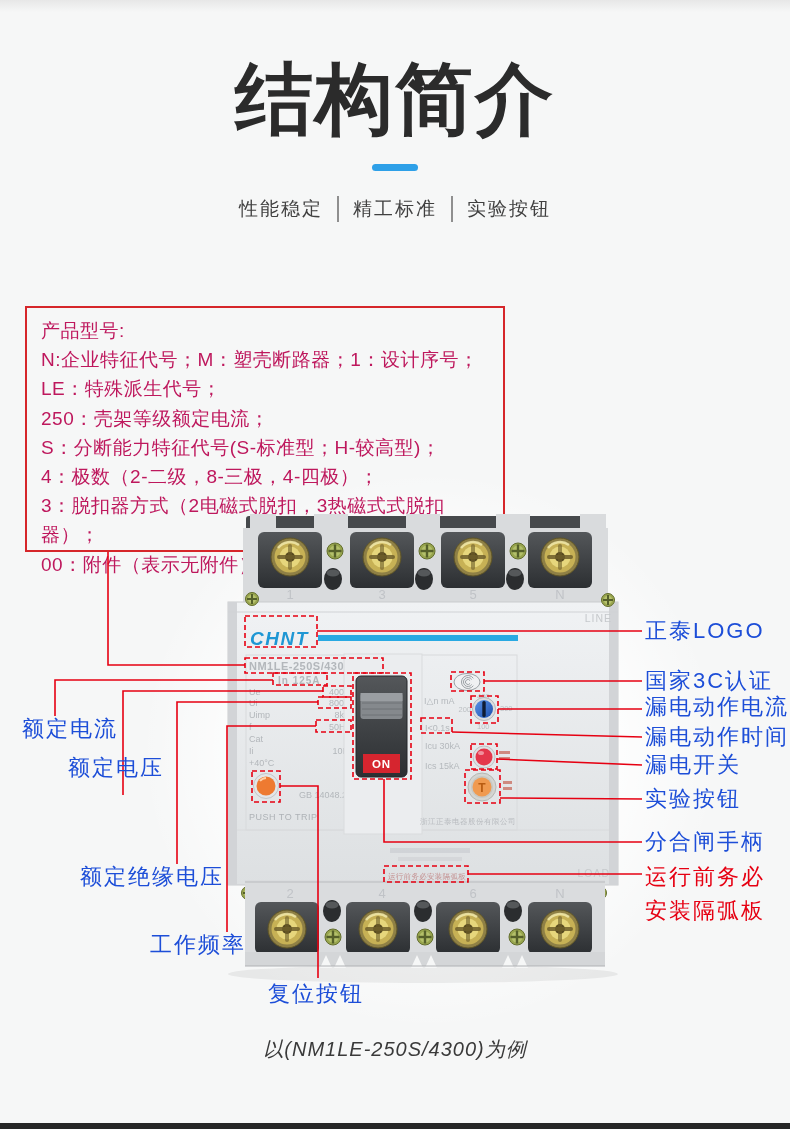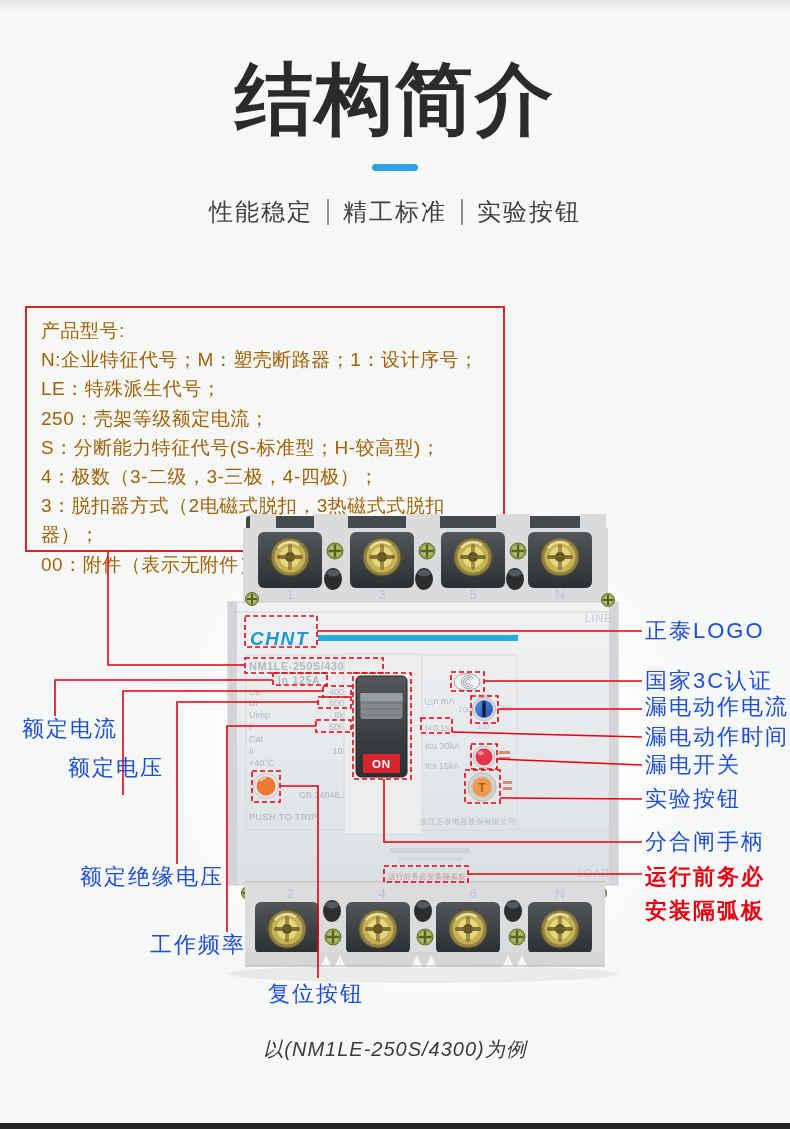--- a/index.html
+++ b/index.html
@@ -8,29 +8,29 @@
   .topstrip{position:absolute;left:0;top:0;width:100%;height:12px;
             background:linear-gradient(#e7e7e7,#f6f7f7);}
   .bottombar{position:absolute;left:0;bottom:0;width:100%;height:6px;background:#262626;}
   .glow{position:absolute;left:140px;top:470px;width:580px;height:560px;
         background:radial-gradient(closest-side,#ffffff 55%,rgba(255,255,255,0));}
   .title{position:absolute;left:0;top:48px;width:100%;text-align:center;
          font-size:78px;font-weight:800;color:#2b2b2b;letter-spacing:2px;}
   .divider{position:absolute;left:372px;top:164px;width:46px;height:7px;
            border-radius:3.5px;background:#2ea0e8;}
   .subtitle{position:absolute;left:0;top:196px;width:100%;display:flex;
-            justify-content:center;align-items:center;font-size:24px;color:#404040;
+            justify-content:center;align-items:center;font-size:19px;color:#404040;
             font-weight:500;letter-spacing:2px;}
   .subtitle .sep{width:2px;height:26px;background:#8f8f8f;margin:0 14px;}
   .modelbox{position:absolute;left:25px;top:306px;width:480px;height:246px;
             border:2px solid #d6262a;box-sizing:border-box;padding:8px 4px 0 14px;
-            font-size:19px;line-height:29.2px;color:#a16207;letter-spacing:0.5px;}
+            font-size:19px;line-height:29.2px;color:#be185d;letter-spacing:0.5px;}
   .lbl{position:absolute;font-size:22px;color:#1d4ed8;letter-spacing:2px;
        white-space:nowrap;line-height:26px;}
-  .lbl.red{color:#e60012;font-weight:700;}
+  .lbl.red{color:#e60012;font-weight:400;}
   .caption{position:absolute;left:0;top:1036px;width:100%;text-align:center;
            font-size:20px;color:#3a3a3a;letter-spacing:1px;font-style:italic;}
   svg.overlay{position:absolute;left:0;top:0;pointer-events:none;}
   .dash{fill:none;stroke:#e60012;stroke-width:1.6;stroke-dasharray:5 3;}
   .cline{fill:none;stroke:#e60012;stroke-width:1.6;}
 </style>
 </head>
 <body>
 
 <div class="canvas">
@@ -47,21 +47,21 @@
     <span class="sep"></span>
     <span>实验按钮</span>
   </div>
 
   <div class="modelbox">
     <div>产品型号:</div>
     <div>N:企业特征代号；M：塑壳断路器；1：设计序号；</div>
     <div>LE：特殊派生代号；</div>
     <div>250：壳架等级额定电流；</div>
     <div>S：分断能力特征代号(S-标准型；H-较高型)；</div>
-    <div>4：极数（3-二级，3-三极，4-四极）；</div>
+    <div>4：极数（2-二级，8-三极，4-四极）；</div>
     <div>3：脱扣器方式（2电磁式脱扣，3热磁式式脱扣器）；</div>
     <div>00：附件（表示无附件）</div>
   </div>
 
   <svg class="overlay" width="790" height="1129" viewBox="0 0 790 1129">
     <defs>
       <linearGradient id="bodyG" x1="0" y1="0" x2="0" y2="1">
         <stop offset="0" stop-color="#f0f2f4"></stop>
           <stop offset="1" stop-color="#dde0e2"></stop>
       </linearGradient>

